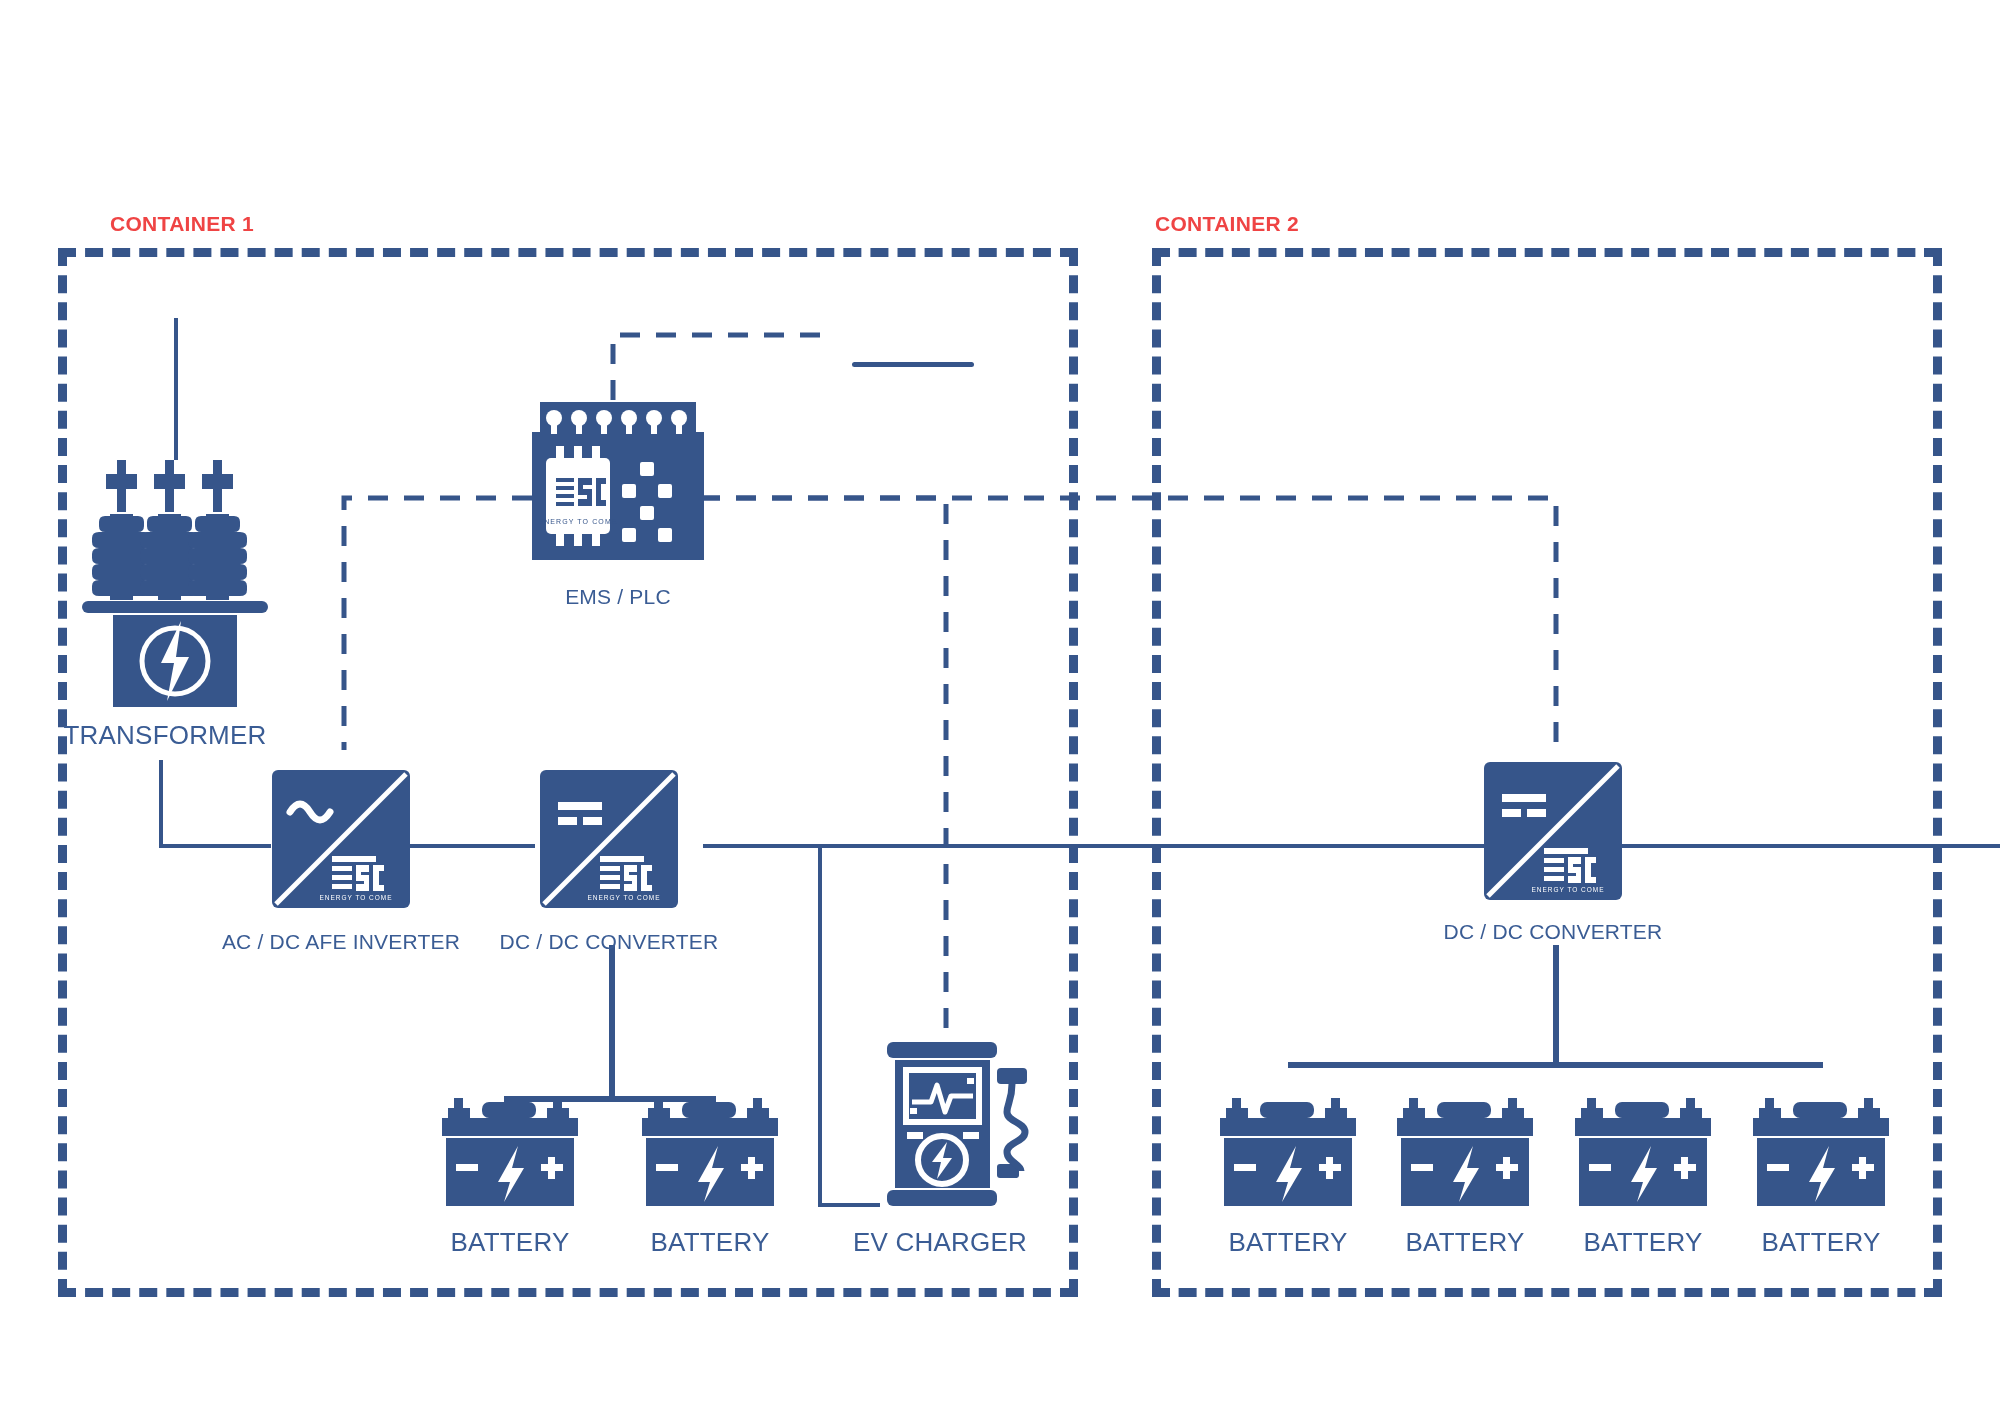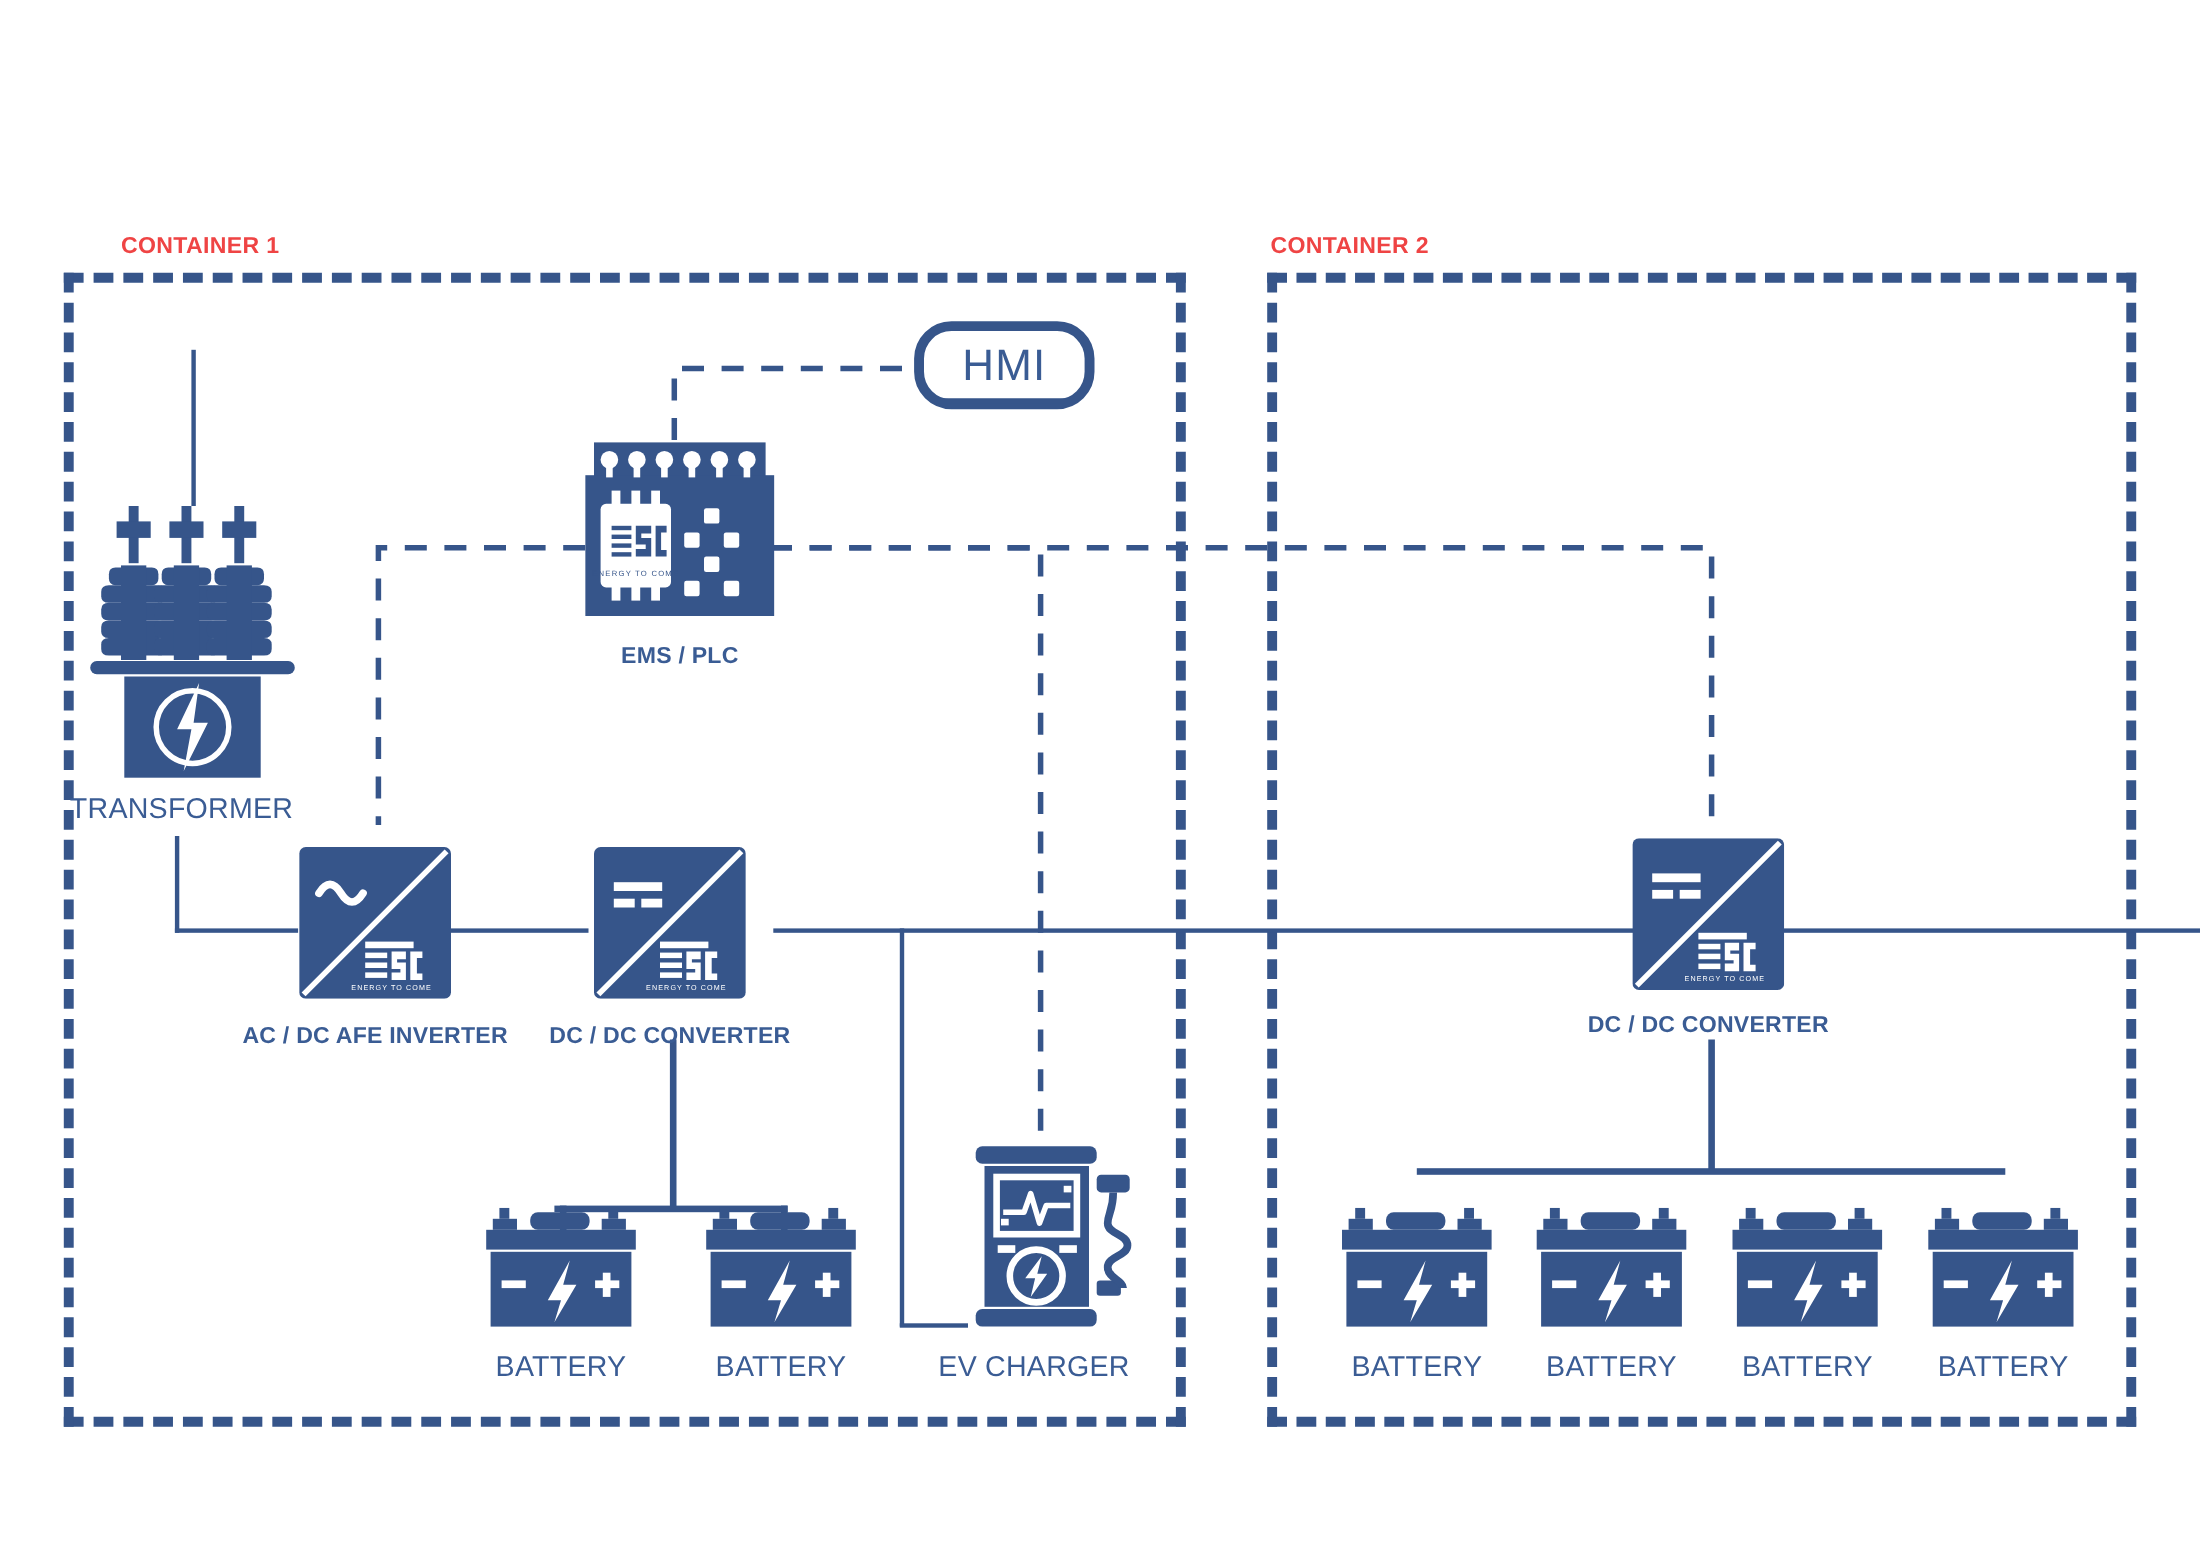--- a/index.html
+++ b/index.html
@@ -23,21 +23,21 @@
   }
 
   
   .node-label{
     position:absolute;
     color:#3a5c94;
     white-space:nowrap;
     text-align:center;
     transform:translateX(-50%);
   }
-  .lbl-bold{font-weight:bold;font-size:21px;letter-spacing:.2px;}
+  .lbl-bold{font-weight:normal;font-size:21px;letter-spacing:.2px;}
   .lbl-reg{font-weight:normal;font-size:26px;letter-spacing:.2px;}
 
   
   .wire{position:absolute;background:#36558a;}
   .wire-h{height:4px;}
   .wire-v{width:4px;}
   .bus{position:absolute;background:#36558a;height:6px;}
   .bus-v{position:absolute;background:#36558a;width:6px;}
 
   svg.dash-layer{position:absolute;left:0;top:0;width:2000px;height:1414px;pointer-events:none;}
@@ -212,23 +212,20 @@
         <rect x="90" y="82" width="14" height="14" rx="2"></rect>
         <rect x="126" y="82" width="14" height="14" rx="2"></rect>
         <rect x="108" y="104" width="14" height="14" rx="2"></rect>
         <rect x="90" y="126" width="14" height="14" rx="2"></rect>
         <rect x="126" y="126" width="14" height="14" rx="2"></rect>
       </g>
     </svg>
   </div>
   <div class="node-label lbl-bold" style="left:618px;top:585px;">EMS / PLC</div>
 
-  <div class="hmi" style="left:831px;top:292px;width:164px;height:80px;">
-    <span class="hmi-text">HMI</span>
-  </div>
   <div class="hmi-foot" style="left:852px;top:362px;width:122px;"></div>
 
   <div class="icon" style="left:272px;top:770px;width:138px;height:138px;">
     <svg width="138" height="138" viewBox="0 0 138 138">
       <rect x="0" y="0" width="138" height="138" rx="6" fill="#36558a"></rect>
 
       <line x1="4" y1="134" x2="134" y2="4" stroke="#ffffff" stroke-width="5"></line>
 
       <path d="M 18 42 q 10 -16 20 0 q 10 16 20 0" fill="none" stroke="#ffffff" stroke-width="7" stroke-linecap="round"></path>
 

